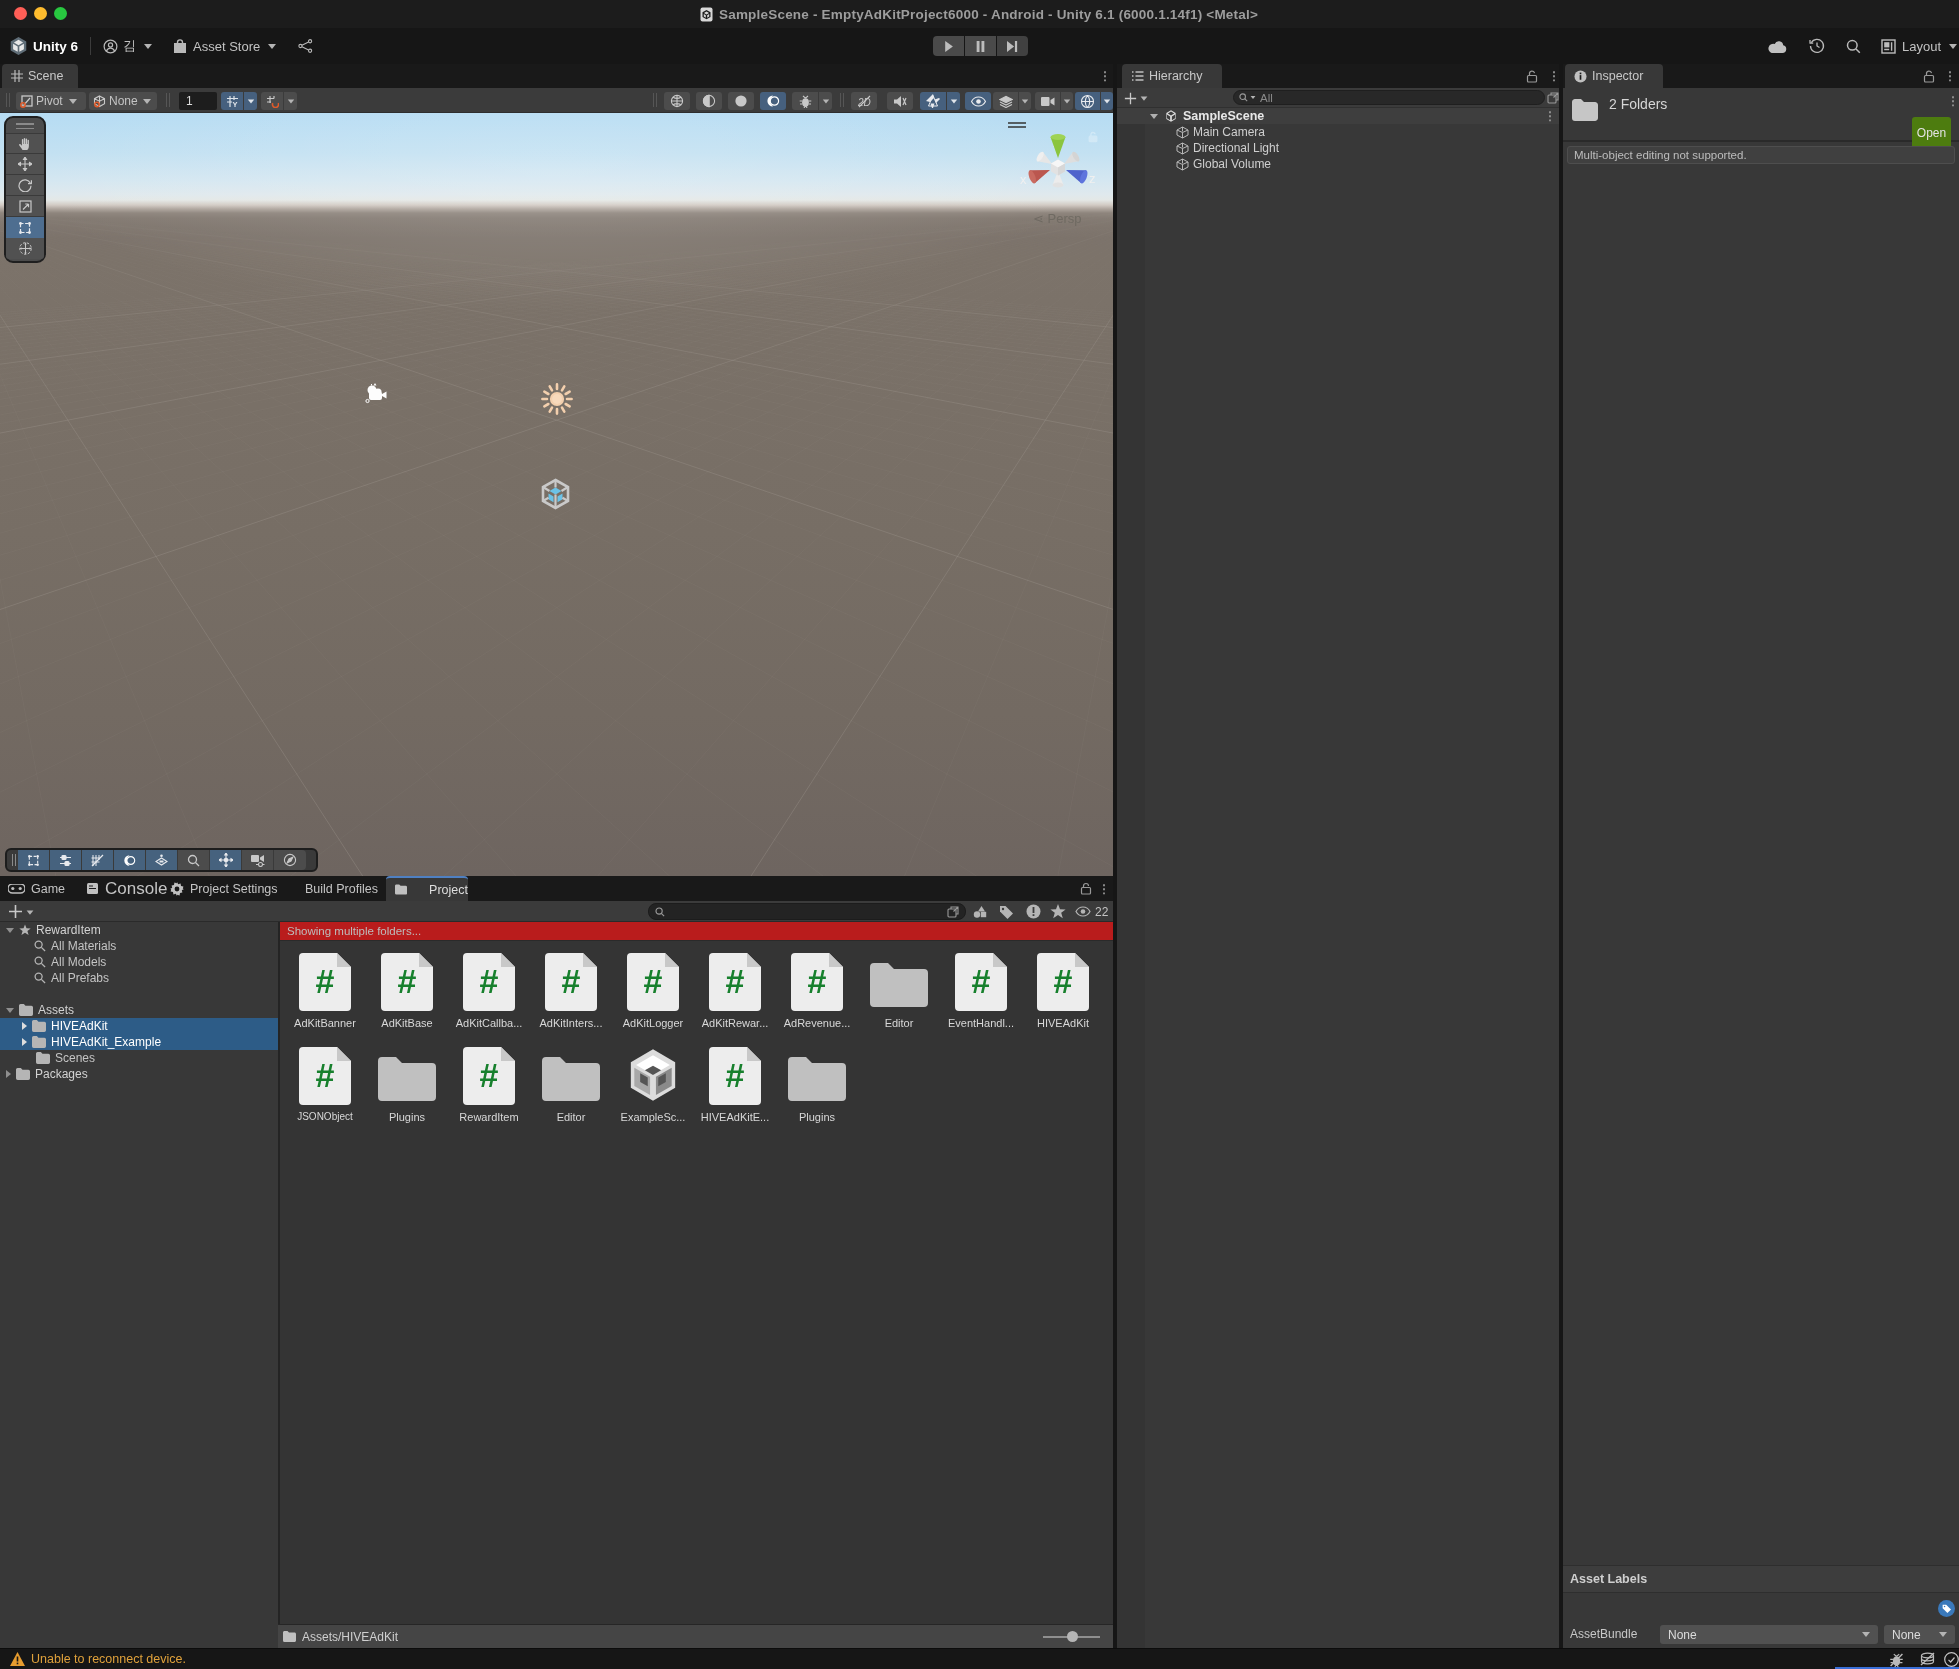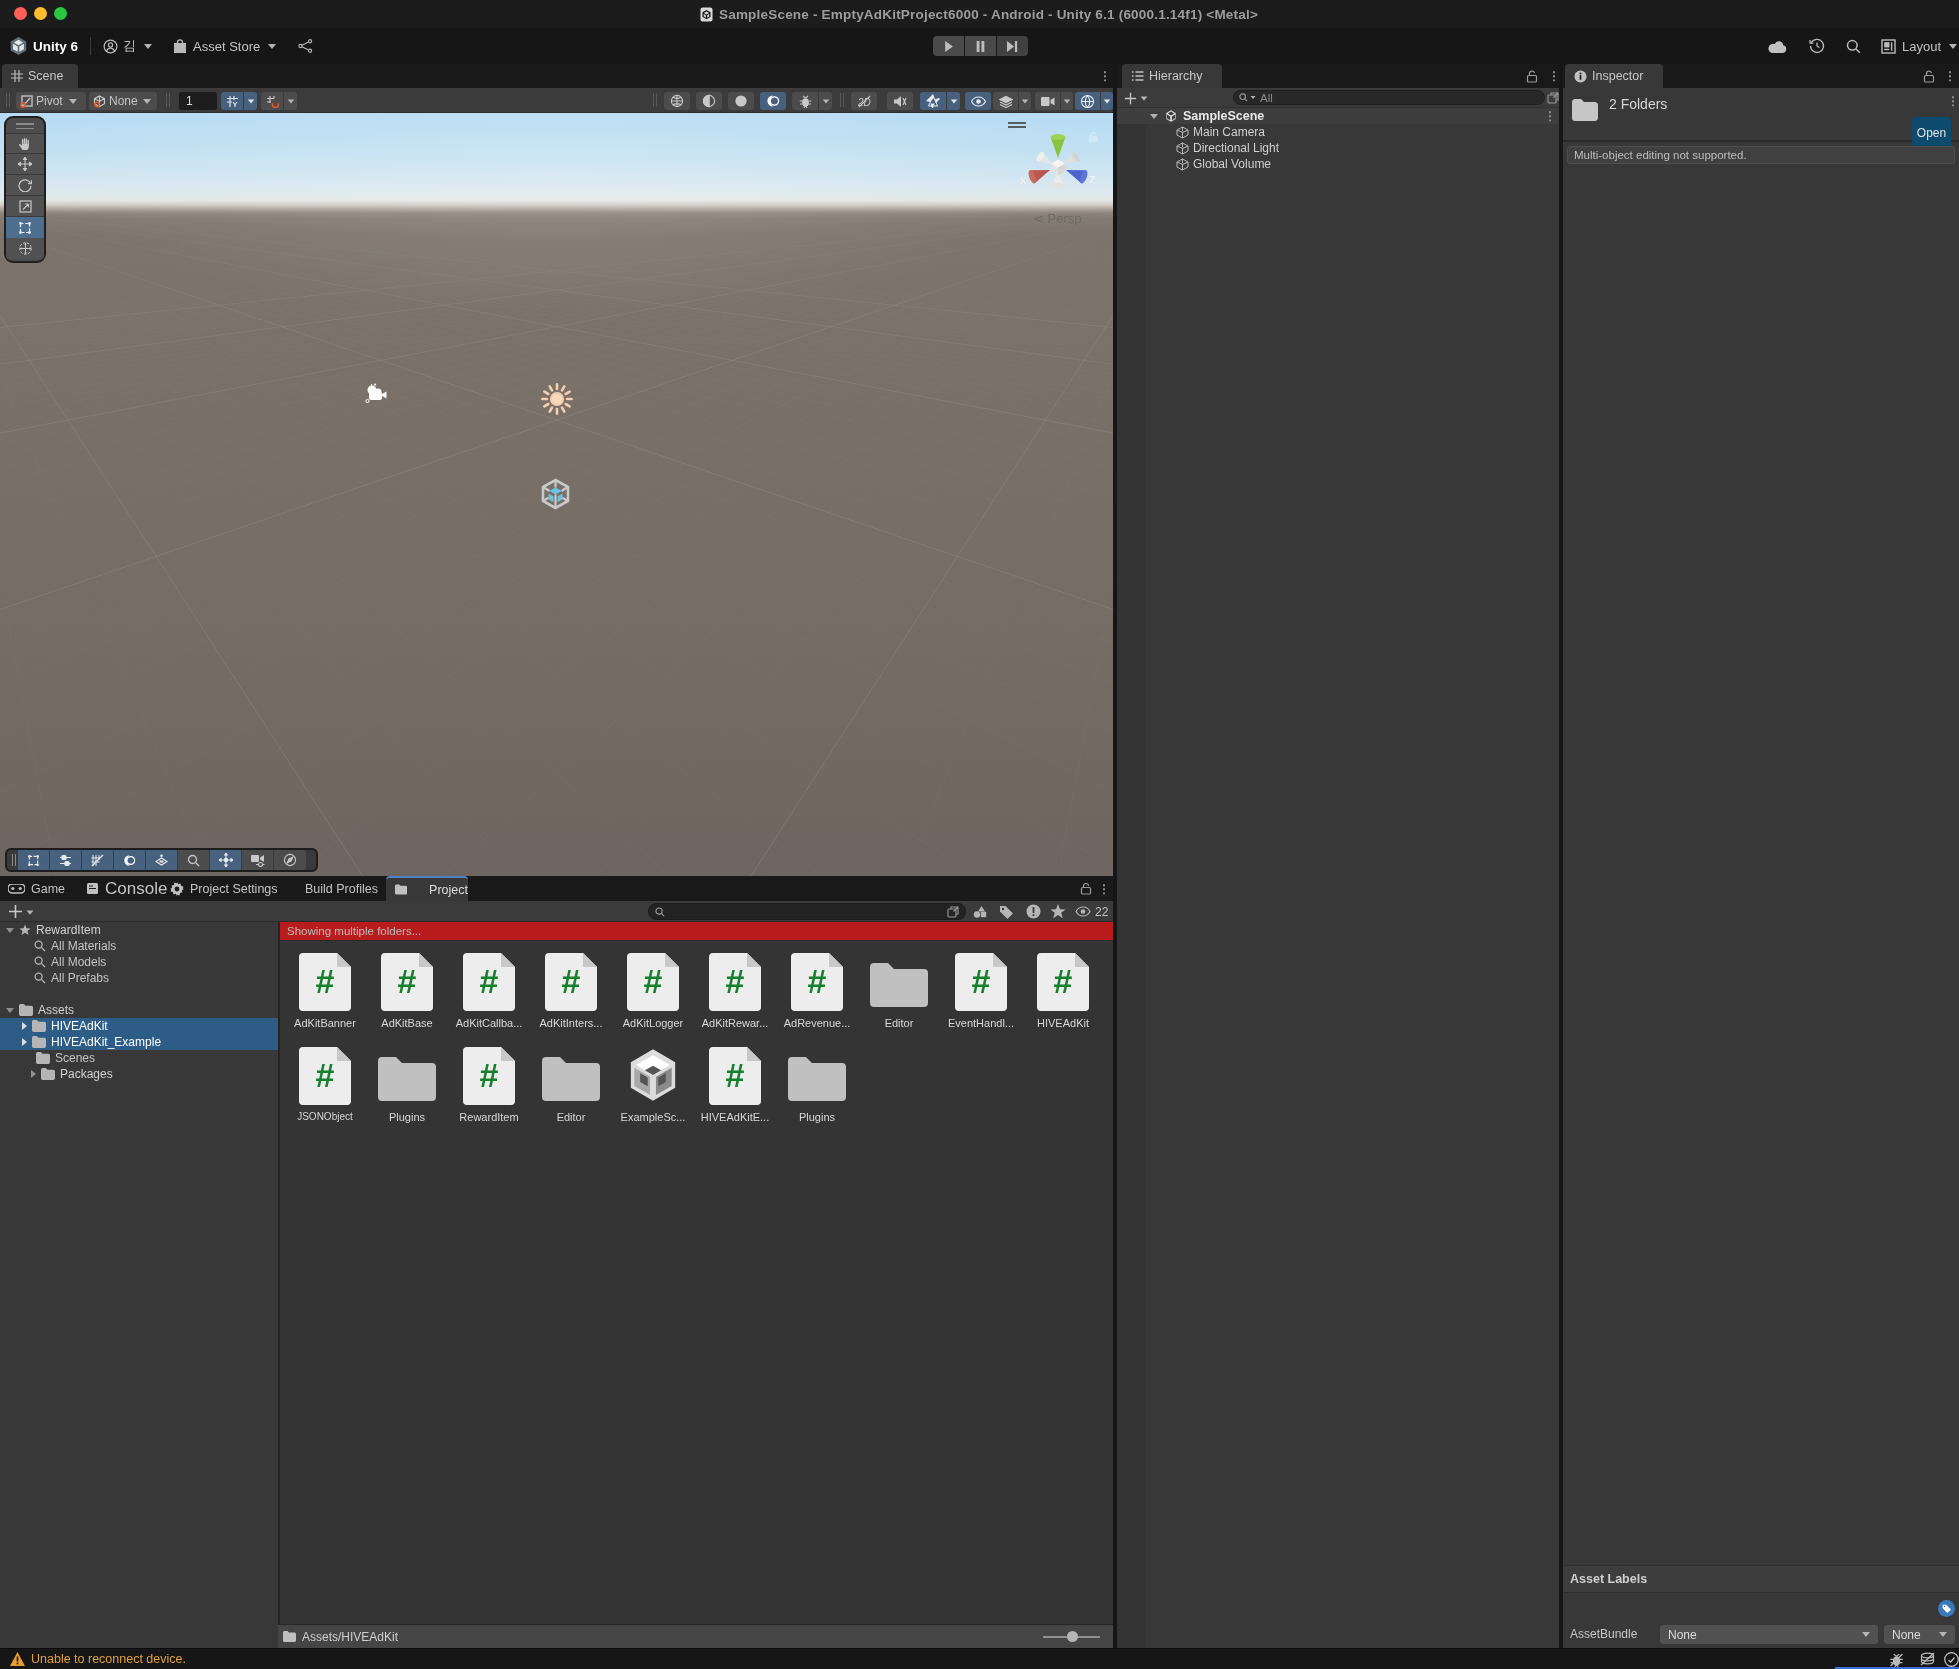--- a/index.html
+++ b/index.html
@@ -695,21 +695,21 @@
     </div>
     <div class="abs row" style="left:0;top:128px;width:278px;height:16px;">
       <div style="width:22px"></div>
       <div style="width:9px"></div>
       <div style="width:5px"></div>
       <svg width="14" height="12" viewBox="0 0 13 11" fill="#b5b5b5">
         <path d="M0 1.5C0 .7.7 0 1.5 0h3L6 1.5h5.5c.8 0 1.5.7 1.5 1.5v6.5c0 .8-.7 1.5-1.5 1.5h-10A1.5 1.5 0 0 1 0 9.5z"></path>
       </svg>
       <span style="margin-left:5px;font-size:12px;color:#c4c4c4">Scenes</span>
     </div>
-    <div class="abs row" style="left:0;top:144px;width:278px;height:16px;padding-left:25px;">
+    <div class="abs row" style="left:0;top:144px;width:278px;height:16px;">
       <div style="width:6px"></div>
       <div style="width:0;height:0;border-left:5px solid #8f8f8f;border-top:4px solid transparent;border-bottom:4px solid transparent"></div>
       <div style="width:5px"></div>
       <svg width="14" height="12" viewBox="0 0 13 11" fill="#b5b5b5">
         <path d="M0 1.5C0 .7.7 0 1.5 0h3L6 1.5h5.5c.8 0 1.5.7 1.5 1.5v6.5c0 .8-.7 1.5-1.5 1.5h-10A1.5 1.5 0 0 1 0 9.5z"></path>
       </svg>
       <span style="margin-left:5px;font-size:12px;color:#d2d2d2">Packages</span>
     </div>
   </div>
 <div class="abs" style="left:278px;top:922px;width:2px;height:702px;background:#242424"></div>
@@ -937,21 +937,21 @@
         <path d="M3.5 5.5V4a2.5 2.5 0 0 1 5-.8"></path>
       </svg>
     <div class="abs kebab" style="left:381px;top:5px">⋮</div>
   </div>
   <div class="abs" style="left:0;top:24px;width:396px;height:54px;background:#383838;border-bottom:2px solid #2a2a2a">
     <svg class="abs" style="left:9px;top:11px" width="26" height="22" viewBox="0 0 13 11" fill="#c6c6c6">
         <path d="M0 1.5C0 .7.7 0 1.5 0h3L6 1.5h5.5c.8 0 1.5.7 1.5 1.5v6.5c0 .8-.7 1.5-1.5 1.5h-10A1.5 1.5 0 0 1 0 9.5z"></path>
       </svg>
     <span class="abs" style="left:46px;top:8px;font-size:14px;color:#d6d6d6">2 Folders</span>
     <div class="abs kebab" style="left:384px;top:6px">⋮</div>
-    <div class="abs row" style="left:349px;top:29px;width:39px;height:32px;background:#0c4a6e;border-radius:3px;justify-content:center">
+    <div class="abs row" style="left:349px;top:29px;width:39px;height:32px;background:#4d7c0f;border-radius:3px;justify-content:center">
         <span style="font-size:12px;color:#e2e2e2">Open</span>
       </div>
   </div>
   <div class="abs row" style="left:4px;top:82px;width:388px;height:18px;background:#404040;border:1px solid #4e4e4e;border-radius:3px;padding-left:6px">
     <span style="font-size:11.5px;color:#bdbdbd">Multi-object editing not supported.</span>
   </div>
   <div class="abs" style="left:0;top:1501px;width:396px;height:1px;background:#2e2e2e"></div>
   <div class="abs" style="left:0;top:1502px;width:396px;height:26px;background:#3d3d3d"></div>
   <span class="abs" style="left:7px;top:1508px;font-size:12.5px;font-weight:bold;color:#cfcfcf">Asset Labels</span>
   <div class="abs" style="left:0;top:1528px;width:396px;height:1px;background:#2e2e2e"></div>

